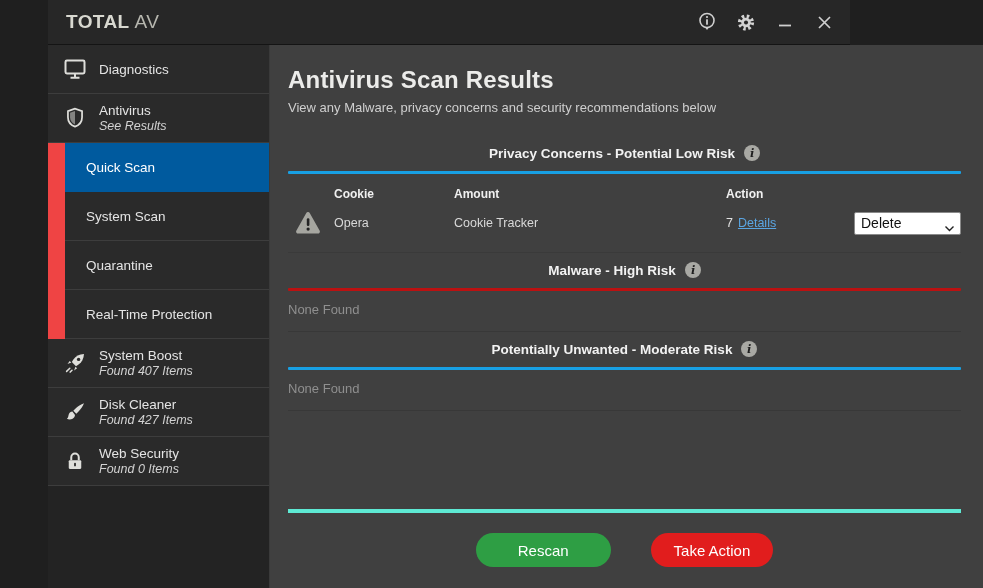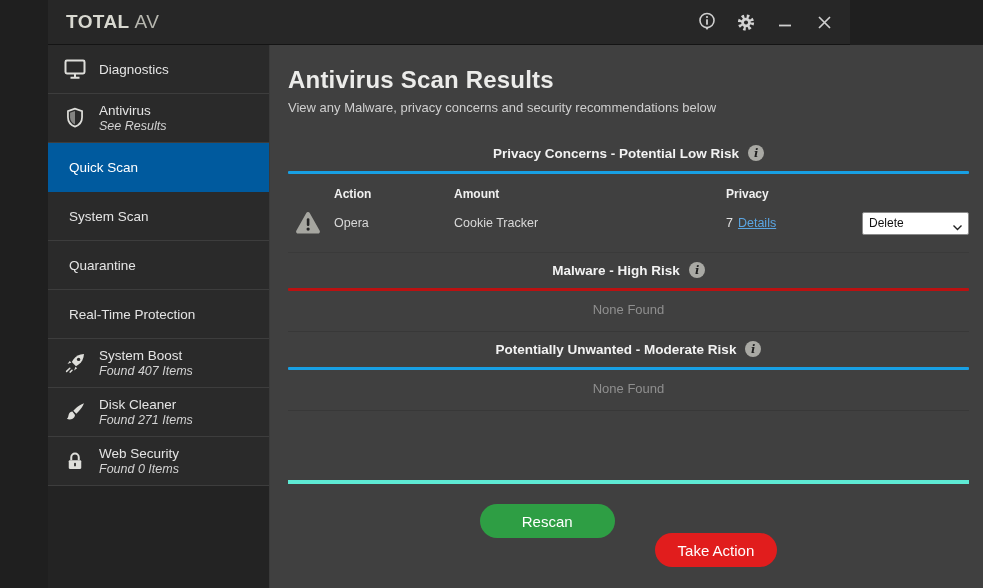--- a/index.html
+++ b/index.html
@@ -33,21 +33,21 @@
     width:222px; flex:0 0 222px; background:#ef4444;
     border-right:1px solid #3a3a3a; display:flex; flex-direction:column;
   }
   .side-item {
     height:49px; flex:0 0 49px; background:#2a2a2a;
     border-bottom:1px solid #3d3d3d;
     display:flex; align-items:center; padding:0 10px 0 13px;
     color:#e4e4e4; font-size:13.5px; cursor:pointer;
   }
   .side-item .icon { width:27px; margin-right:11px; display:flex; justify-content:center; color:#dededa; }
-  .side-item.sub { padding-left:21px; }
+  .side-item.sub { padding-left:21px;margin-left:17px; }
   .side-item.selected { background:#005a9e; border-bottom-color:#005a9e; color:#ffffff; }
   .side-label .t { display:block; line-height:15px; }
   .side-label .s { display:block; font-style:italic; font-size:12.5px; color:#d2d2d2; line-height:15px; margin-top:1px; }
   .sidebar-rest { flex:1; background:#232323; }
 
   
   .content {
     flex:1; background:#404040; display:flex; flex-direction:column;
     padding:0 25px 0 18px; min-height:0;
   }
@@ -71,46 +71,46 @@
     display:grid; grid-template-columns:46px 120px 272px 128px 1fr;
     align-items:center;
   }
   .t-head { margin-top:13px; font-size:12px; font-weight:700; color:#f0f0f0; }
   .t-row  { margin-top:10px; font-size:12.5px; color:#d9d9d9; padding-bottom:12px; }
   .warn-cell { display:flex; padding-left:7px; }
   .amount-cell .num { color:#e2e2e2; margin-right:5px; }
   .details-link { color:#5aa5e2; text-decoration:underline; cursor:pointer; }
   .select-wrap { position:relative; width:107px; }
   .action-select {
-    width:107px; height:23px; font-size:12px; font-family:inherit;
+    width:107px; height:23px; font-size:14px; font-family:inherit;
     background:#ffffff; color:#111; border:1px solid #8a8a8a; border-radius:2px;
-    padding:0 20px 0 6px; appearance:none; -webkit-appearance:none; cursor:pointer;margin-left:8px;
+    padding:0 20px 0 6px; appearance:none; -webkit-appearance:none; cursor:pointer;
   }
   .select-chevron { position:absolute; right:6px; top:6px; pointer-events:none; display:flex; }
   .row-divider { height:1px; background:#3a3a3a; margin-top:5px; }
 
   .none-found {
-    text-align:center; font-size:13px; color:#8f8f8f;
+    font-size:13px; color:#8f8f8f;
     padding:11px 0 14px; border-bottom:1px solid #383838;
   }
 
   .spacer { flex:1; }
 
   
   .footer {
     border-top:4px solid #5eead4;
     display:flex; justify-content:center; gap:40px; padding:20px 0 21px;
   }
   .btn {
     height:34px; border:none; border-radius:17px; color:#fff;
     font-size:15px; font-family:inherit; cursor:pointer;
     display:flex; align-items:center;
   }
   .btn-green { background:#2e9e44; padding:0 42px; }
-  .btn-red   { background:#e11d1d; padding:0 23px;margin-top:29px; }
+  .btn-red   { background:#e11d1d; padding:0 23px; }
 </style>
 </head>
 <body>
 
 <div class="window">
 
   <header class="topbar">
     <div class="brand">
       <span class="bold">TOTAL</span><span class="light">AV</span>
     </div>
@@ -214,21 +214,21 @@
 
       <div class="side-item">
         <span class="icon">
           <svg width="24" height="24" viewBox="0 0 24 24">
             <path d="M21 3.2c-3 1-6.3 3.1-8.7 5.5l-2 2 3 3 2-2C17.7 9.3 19.9 6.1 21 3.2z" fill="currentColor"></path>
             <path d="M9.4 11.6c-1.7.2-2.9 1-3.5 2.4-.7 1.6-.3 3.3-2 4.8 1.3.7 4 .9 5.7-.1 1.4-.8 2.2-1.9 2.4-3.6z" fill="currentColor"></path>
           </svg>
         </span>
         <span class="side-label">
           <span class="t">Disk Cleaner</span>
-          <span class="s">Found 271 Items</span>
+          <span class="s">Found 427 Items</span>
         </span>
       </div>
 
       <div class="side-item">
         <span class="icon">
           <svg width="20" height="24" viewBox="0 0 24 24">
             <path d="M7.5 11V7.5a4.5 4.5 0 0 1 9 0V11" fill="none" stroke="currentColor" stroke-width="2.4"></path>
             <rect x="4.5" y="11" width="15" height="10.5" rx="1.3" fill="currentColor"></rect>
             <rect x="10.9" y="14" width="2.2" height="4.5" rx="1" fill="#2a2a2a"></rect>
           </svg>
@@ -254,23 +254,23 @@
           <svg width="16" height="16" viewBox="0 0 16 16">
             <circle cx="8" cy="8" r="8" fill="#a9a9a4"></circle>
             <text x="8.3" y="12" font-size="11.5" font-style="italic" font-weight="bold" font-family="DejaVu Serif, serif" fill="#1f1f1f" text-anchor="middle">i</text>
           </svg>
         </span>
       </div>
       <div class="section-line line-blue"></div>
 
       <div class="t-head">
         <span></span>
+        <span>Cookie</span>
+        <span>Amount</span>
         <span>Action</span>
-        <span>Amount</span>
-        <span>Privacy</span>
       </div>
 
       <div class="t-row">
         <span class="warn-cell">
           <svg width="26" height="24" viewBox="0 0 24 22">
             <path d="M10.3 1.9 1.2 18.1a1.9 1.9 0 0 0 1.7 2.7h18.2a1.9 1.9 0 0 0 1.7-2.7L13.7 1.9a1.95 1.95 0 0 0-3.4 0z" fill="#a6a6a0"></path>
             <rect x="10.9" y="6.6" width="2.4" height="7.2" rx="1.1" fill="#232323"></rect>
             <circle cx="12.1" cy="16.6" r="1.5" fill="#232323"></circle>
           </svg>
         </span>

